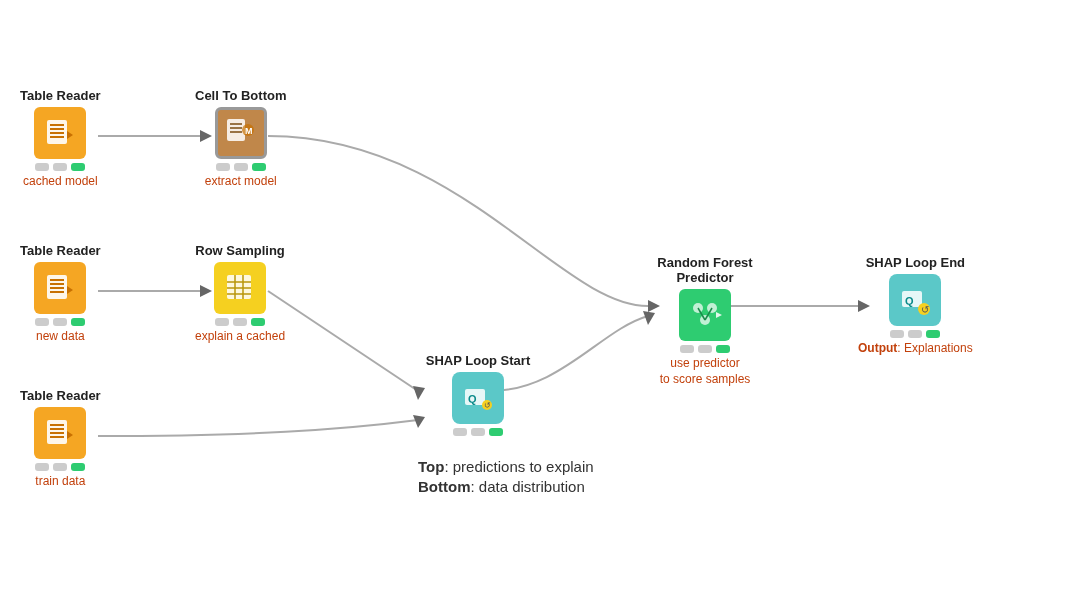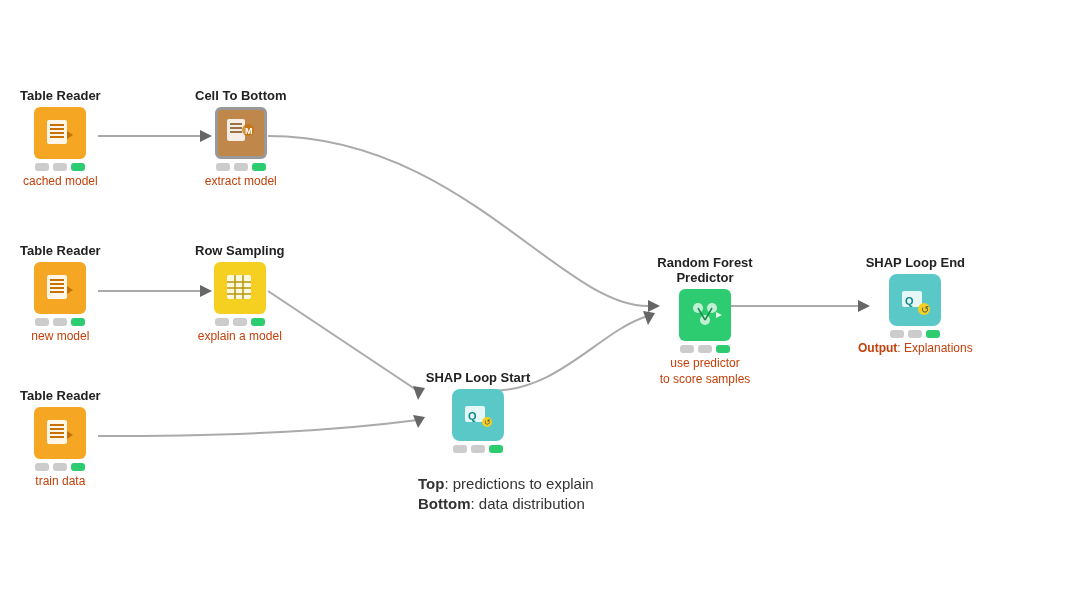--- a/index.html
+++ b/index.html
@@ -155,41 +155,41 @@
         <line x1="7" y1="17" x2="21" y2="17" stroke="#c87000" stroke-width="2"></line>
         <line x1="7" y1="21" x2="21" y2="21" stroke="#c87000" stroke-width="2"></line>
         <polygon points="24,15 30,19 24,23" fill="#c87000"></polygon>
       </svg>
     </div>
     <div class="node-ports">
       <div class="port"></div>
       <div class="port"></div>
       <div class="port active"></div>
     </div>
-    <div class="node-label">new model</div>
+    <div class="node-label">new data</div>
   </div>
 
   <div class="node" style="left:195px; top:243px;">
     <div class="node-title">Row Sampling</div>
     <div class="node-icon yellow">
       <svg viewBox="0 0 34 34" fill="none">
         <rect x="4" y="4" width="24" height="24" rx="2" fill="white" opacity="0.85"></rect>
         <line x1="4" y1="11" x2="28" y2="11" stroke="#b8960a" stroke-width="1.5"></line>
         <line x1="4" y1="17" x2="28" y2="17" stroke="#b8960a" stroke-width="1.5"></line>
         <line x1="4" y1="23" x2="28" y2="23" stroke="#b8960a" stroke-width="1.5"></line>
         <line x1="12" y1="4" x2="12" y2="28" stroke="#b8960a" stroke-width="1.5"></line>
         <line x1="20" y1="4" x2="20" y2="28" stroke="#b8960a" stroke-width="1.5"></line>
       </svg>
     </div>
     <div class="node-ports">
       <div class="port"></div>
       <div class="port"></div>
       <div class="port active"></div>
     </div>
-    <div class="node-label">explain a model</div>
+    <div class="node-label">explain a cached</div>
   </div>
 
   <div class="node" style="left:20px; top:388px;">
     <div class="node-title">Table Reader</div>
     <div class="node-icon orange">
       <svg viewBox="0 0 34 34" fill="none">
         <rect x="4" y="4" width="20" height="24" rx="2" fill="white" opacity="0.9"></rect>
         <line x1="7" y1="9" x2="21" y2="9" stroke="#c87000" stroke-width="2"></line>
         <line x1="7" y1="13" x2="21" y2="13" stroke="#c87000" stroke-width="2"></line>
         <line x1="7" y1="17" x2="21" y2="17" stroke="#c87000" stroke-width="2"></line>
@@ -198,21 +198,21 @@
       </svg>
     </div>
     <div class="node-ports">
       <div class="port"></div>
       <div class="port"></div>
       <div class="port active"></div>
     </div>
     <div class="node-label">train data</div>
   </div>
 
-  <div class="node" style="left:418px; top:370px;">
+  <div class="node" style="left:418px; top:353px;">
     <div class="node-title">SHAP Loop Start</div>
     <div class="node-icon cyan" style="border-radius:8px;">
       <svg viewBox="0 0 34 34" fill="none">
         <rect x="4" y="8" width="20" height="16" rx="2" fill="white" opacity="0.85"></rect>
         <text x="7" y="22" fill="#0a8a8a" font-size="11" font-weight="bold">Q</text>
         <circle cx="26" cy="24" r="5" fill="#f5d020"></circle>
         <text x="23" y="27" fill="#555" font-size="8">↺</text>
       </svg>
     </div>
     <div class="node-ports">

